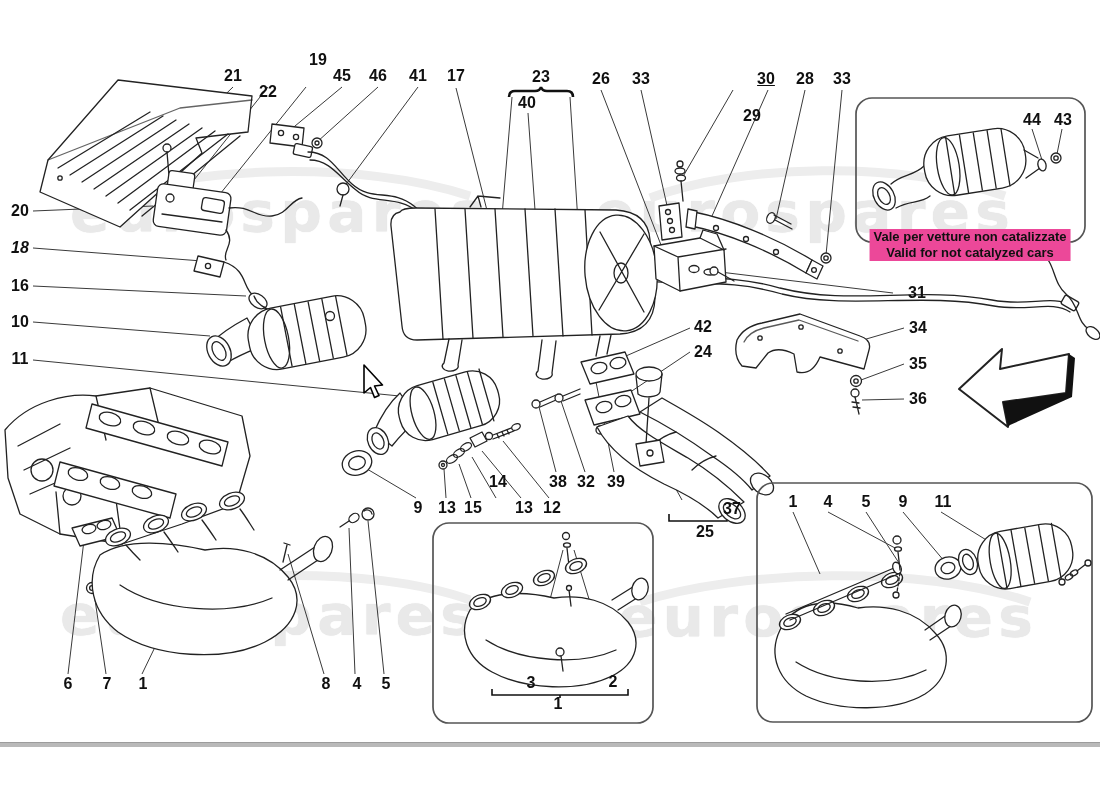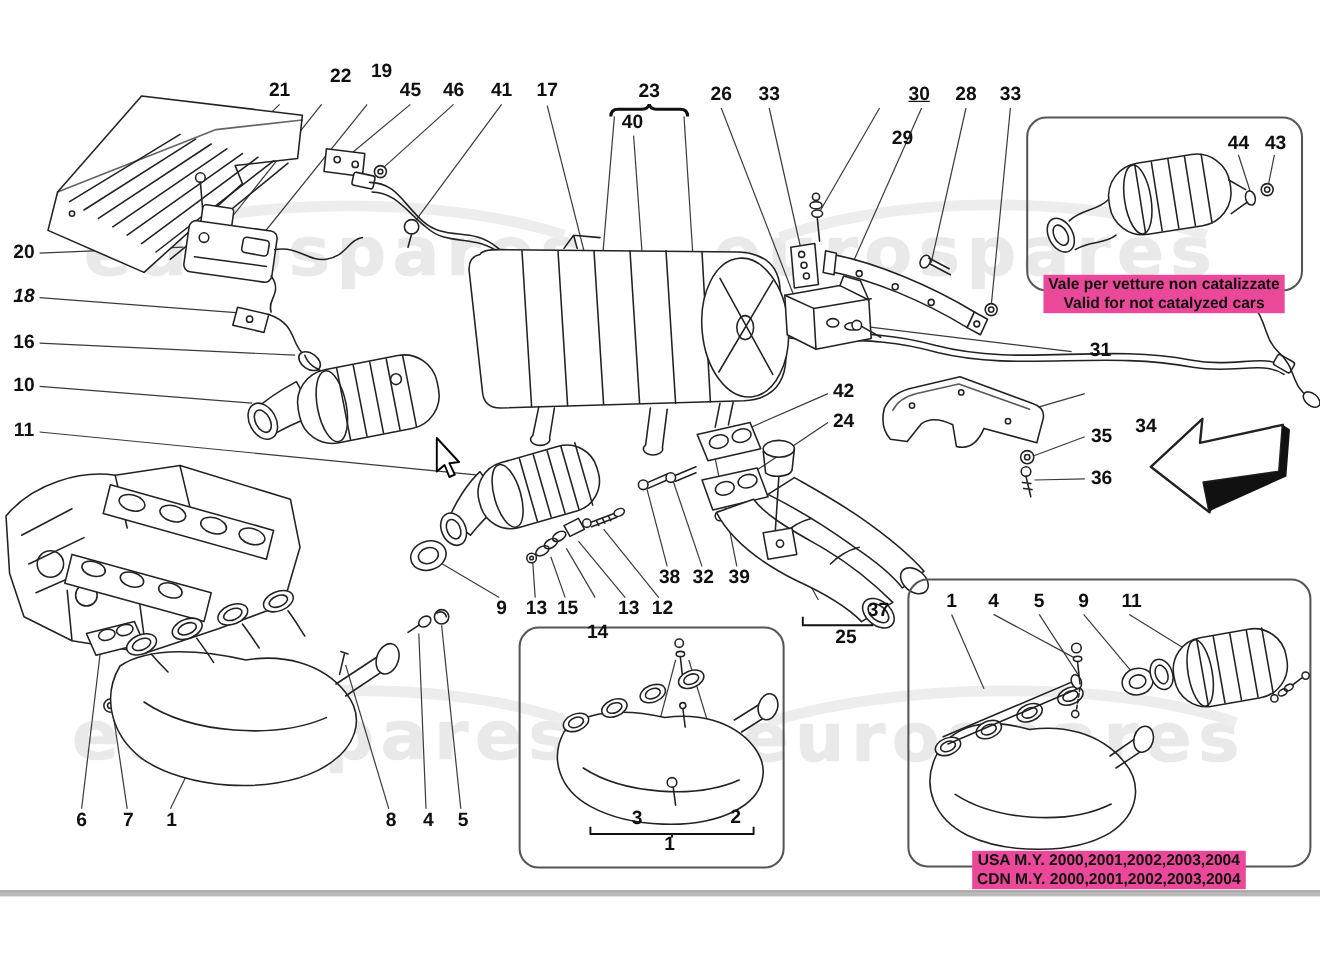--- a/index.html
+++ b/index.html
@@ -401,21 +401,21 @@
       </g>
 
       <path fill="#fff" stroke="#000" stroke-width="1.6" d="M364,365 L364,393 L370.5,387.5 L374.5,397.5 L379,395.5 L374.5,386 L382.5,385 Z"></path>
     </g>
   </svg>
 <div class="watermark" style="left: 280px; top: 211px;">eurospares</div>
     <div class="watermark" style="left: 805px; top: 211px;">eurospares</div>
     <div class="watermark" style="left: 270px; top: 614px;">eurospares</div>
     <div class="watermark" style="left: 828px; top: 616px;">eurospares</div>
     <div class="callout" style="left: 233px; top: 76px;">21</div>
-    <div class="callout" style="left: 268px; top: 64px; margin-left: 16px;">22</div>
+    <div class="callout" style="left: 268px; top: 92px;">22</div>
     <div class="callout" style="left: 306px; top: 60px; margin-left: 12px;">19</div>
     <div class="callout" style="left: 342px; top: 76px;">45</div>
     <div class="callout" style="left: 378px; top: 76px;">46</div>
     <div class="callout" style="left: 418px; top: 76px;">41</div>
     <div class="callout" style="left: 456px; top: 76px;">17</div>
     <div class="callout" style="left: 541px; top: 77px;">23</div>
     <div class="callout" style="left: 527px; top: 103px;">40</div>
     <div class="callout" style="left: 601px; top: 79px;">26</div>
     <div class="callout" style="left: 641px; top: 79px;">33</div>
     <div class="callout" style="left: 766px; top: 79px; text-decoration: underline;">30</div>
@@ -423,32 +423,32 @@
     <div class="callout" style="left: 805px; top: 79px;">28</div>
     <div class="callout" style="left: 842px; top: 79px;">33</div>
     <div class="callout" style="left: 20px; top: 211px;">20</div>
     <div class="callout" style="left: 20px; top: 248px; font-style: italic;">18</div>
     <div class="callout" style="left: 20px; top: 286px;">16</div>
     <div class="callout" style="left: 20px; top: 322px;">10</div>
     <div class="callout" style="left: 20px; top: 359px;">11</div>
     <div class="callout" style="left: 917px; top: 293px;">31</div>
     <div class="callout" style="left: 703px; top: 327px;">42</div>
     <div class="callout" style="left: 703px; top: 352px;">24</div>
-    <div class="callout" style="left: 955px; top: 328px; margin-top: 28px;">34</div>
+    <div class="callout" style="left: 918px; top: 328px;">34</div>
     <div class="callout" style="left: 918px; top: 364px;">35</div>
     <div class="callout" style="left: 918px; top: 399px;">36</div>
     <div class="callout" style="left: 558px; top: 482px;">38</div>
     <div class="callout" style="left: 586px; top: 482px;">32</div>
     <div class="callout" style="left: 616px; top: 482px;">39</div>
     <div class="callout" style="left: 688px; top: 509px; margin-left: 44px;">37</div>
     <div class="callout" style="left: 705px; top: 532px;">25</div>
     <div class="callout" style="left: 418px; top: 508px;">9</div>
     <div class="callout" style="left: 447px; top: 508px;">13</div>
     <div class="callout" style="left: 473px; top: 508px;">15</div>
-    <div class="callout" style="left: 498px; top: 528px;">14</div>
+    <div class="callout" style="left: 498px; top: 482px;">14</div>
     <div class="callout" style="left: 524px; top: 508px;">13</div>
     <div class="callout" style="left: 552px; top: 508px;">12</div>
     <div class="callout" style="left: 68px; top: 684px;">6</div>
     <div class="callout" style="left: 107px; top: 684px;">7</div>
     <div class="callout" style="left: 143px; top: 684px;">1</div>
     <div class="callout" style="left: 326px; top: 684px;">8</div>
     <div class="callout" style="left: 357px; top: 684px;">4</div>
     <div class="callout" style="left: 386px; top: 684px;">5</div>
     <div class="callout" style="left: 1032px; top: 120px;">44</div>
     <div class="callout" style="left: 1063px; top: 120px;">43</div>
@@ -457,17 +457,13 @@
       <div>Valid for not catalyzed cars</div>
     </div>
     <div class="callout" style="left: 531px; top: 683px;">3</div>
     <div class="callout" style="left: 613px; top: 682px;">2</div>
     <div class="callout" style="left: 558px; top: 704px;">1</div>
     <div class="callout" style="left: 793px; top: 502px;">1</div>
     <div class="callout" style="left: 828px; top: 502px;">4</div>
     <div class="callout" style="left: 866px; top: 502px;">5</div>
     <div class="callout" style="left: 903px; top: 502px;">9</div>
     <div class="callout" style="left: 943px; top: 502px;">11</div>
-    <div class="caption" style="left: 924px; top: 709px;">
-      <div>USA M.Y. 2000,2001,2002,2003,2004</div>
-      <div>CDN M.Y. 2000,2001,2002,2003,2004</div>
-    </div>
   </div>
 
 </body></html>

